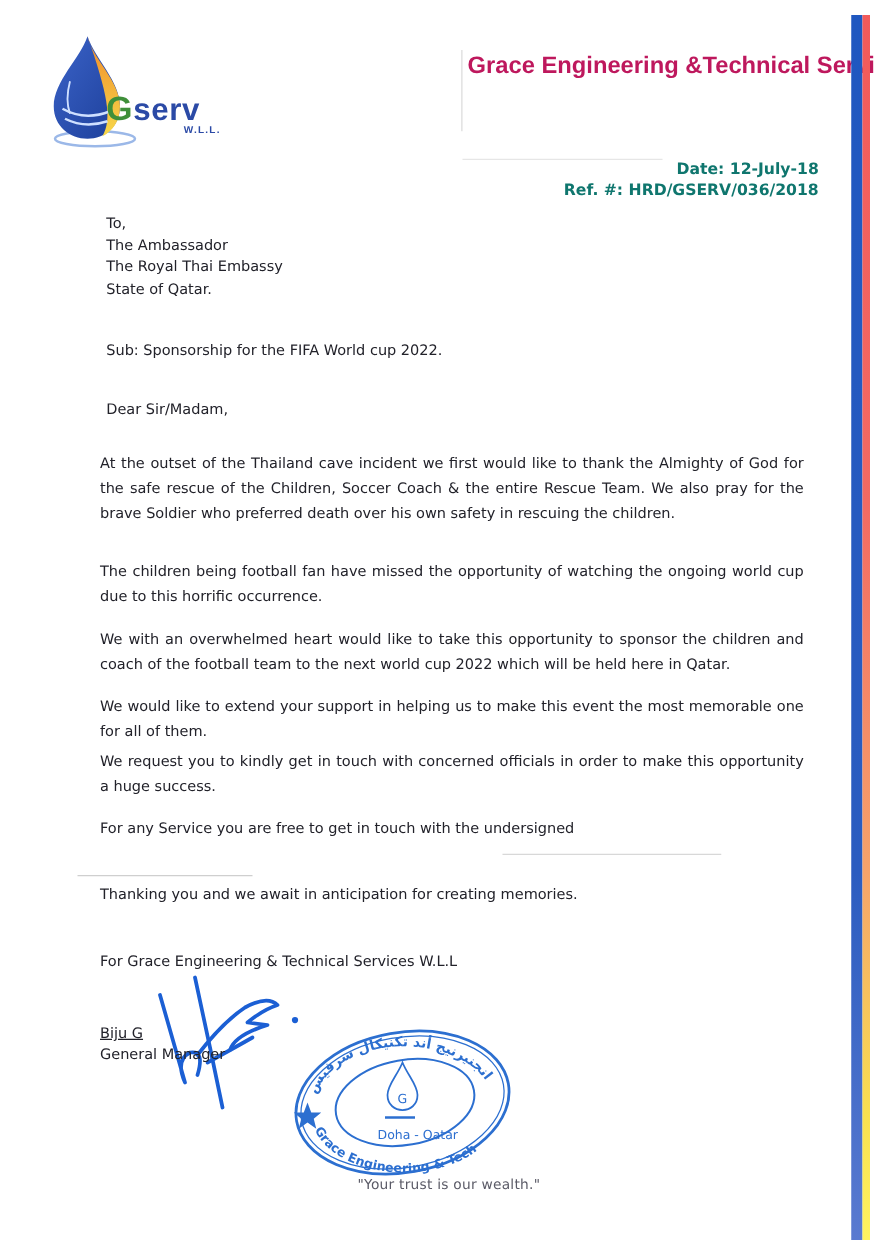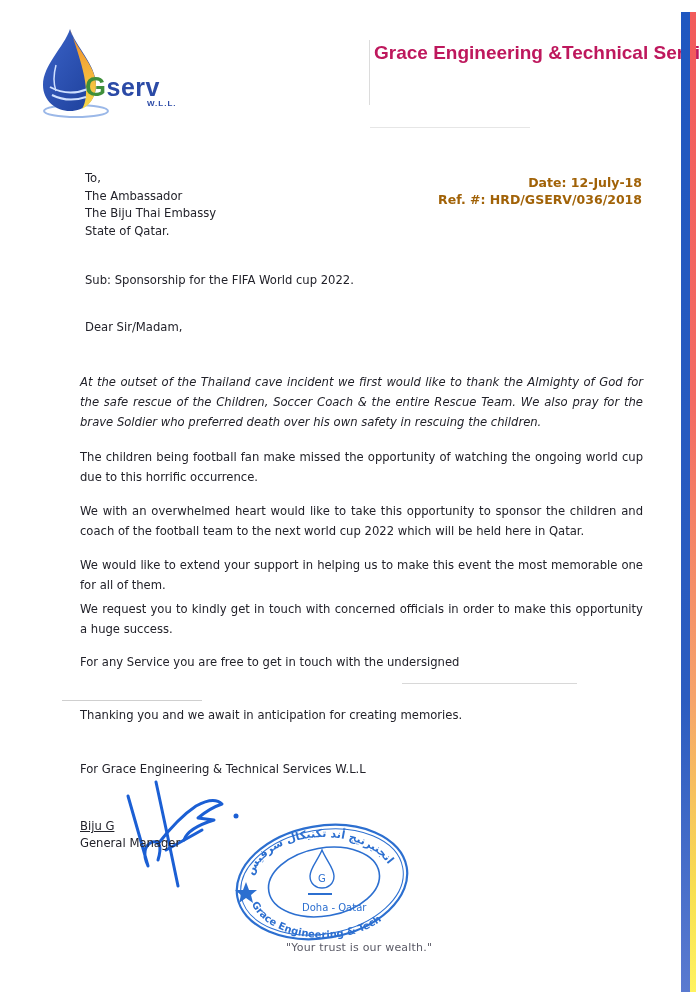--- a/index.html
+++ b/index.html
@@ -22,32 +22,32 @@
   .company-header { left: 374px; top: 42px; font-size: 19px; font-weight: bold; color: #be185d; white-space: nowrap; }
 
   
   .stripe-blue { left: 681px; top: 12px; width: 9px; height: 980px;
     background: linear-gradient(#1f57c0, #2b5cc0 70%, #5a7ad0); }
   .stripe-warm { left: 690px; top: 12px; width: 6px; height: 980px;
     background: linear-gradient(#f25a5a 0%, #f36a62 40%, #f6a36a 70%, #f8e050 90%, #fff360 100%); }
 
   
   .meta-rule { left: 370px; top: 127px; width: 160px; height: 1px; background: #e6e6e6; }
-  .meta { right: 58px; text-align: right; font-size: 12.5px; font-weight: bold; color: #a16207; font-family: "DejaVu Sans", sans-serif; margin-top: 48px; }
+  .meta { right: 45px; text-align: right; font-size: 12.5px; font-weight: bold; color: #0f766e; font-family: "DejaVu Sans", sans-serif; }
   .meta.date { top: 127px; }
   .meta.ref  { top: 144px; }
 
   
   .txt { font-family: "DejaVu Sans", sans-serif; font-size: 11.6px; color: #22222a; line-height: 20px; }
   .address { left: 85px; top: 170px; }
   .address div { height: 17.5px; line-height: 17.5px; }
   .subject { left: 85px; top: 270px; }
   .greeting { left: 85px; top: 317px; }
   .para { left: 80px; width: 563px; text-align: justify; }
-  .p1 { top: 372px; font-style: italic; }
+  .p1 { top: 360px; }
   .p2 { top: 447px; width: 563px; }
   .p3 { top: 501px; }
   .p4 { top: 555px; }
   .p5 { top: 599px; }
   .p6 { top: 652px; }
   .scan-line1 { left: 402px; top: 683px; width: 175px; height: 1px; background: #d8d8d8; }
   .scan-line2 { left: 62px; top: 700px; width: 140px; height: 1px; background: #cfcfcf; }
   .closing { left: 80px; top: 705px; text-align: center; }
   .for-company { left: 80px; top: 759px; }
   .signer-name { left: 80px; top: 818px; line-height: 17px; text-decoration: underline; }
@@ -87,29 +87,29 @@
 <div class="abs stripe-blue"></div>
 <div class="abs stripe-warm"></div>
 
 <div class="abs meta-rule"></div>
 <div class="abs meta date">Date: 12-July-18</div>
 <div class="abs meta ref">Ref. #: HRD/GSERV/036/2018</div>
 
 <div class="abs txt address">
   <div>To,</div>
   <div>The Ambassador</div>
-  <div>The Biju Thai Embassy</div>
+  <div>The Royal Thai Embassy</div>
   <div>State of Qatar.</div>
 </div>
 
 <div class="abs txt subject">Sub: Sponsorship for the FIFA World cup 2022.</div>
 <div class="abs txt greeting">Dear Sir/Madam,</div>
 
 <div class="abs txt para p1">At the outset of the Thailand cave incident we first would like to thank the Almighty of God for the safe rescue of the Children, Soccer Coach &amp; the entire Rescue Team. We also pray for the brave Soldier who preferred death over his own safety in rescuing the children.</div>
-<div class="abs txt para p2">The children being football fan make missed the opportunity of watching the ongoing world cup due to this horrific occurrence.</div>
+<div class="abs txt para p2">The children being football fan have missed the opportunity of watching the ongoing world cup due to this horrific occurrence.</div>
 <div class="abs txt para p3">We with an overwhelmed heart would like to take this opportunity to sponsor the children and coach of the football team to the next world cup 2022 which will be held here in Qatar.</div>
 <div class="abs txt para p4">We would like to extend your support in helping us to make this event the most memorable one for all of them.</div>
 <div class="abs txt para p5">We request you to kindly get in touch with concerned officials in order to make this opportunity a huge success.</div>
 <div class="abs txt para p6">For any Service you are free to get in touch with the undersigned</div>
 
 <div class="abs scan-line1"></div>
 <div class="abs scan-line2"></div>
 
 <div class="abs txt closing">Thanking you and we await in anticipation for creating memories.</div>
 <div class="abs txt for-company">For Grace Engineering &amp; Technical Services W.L.L</div>

